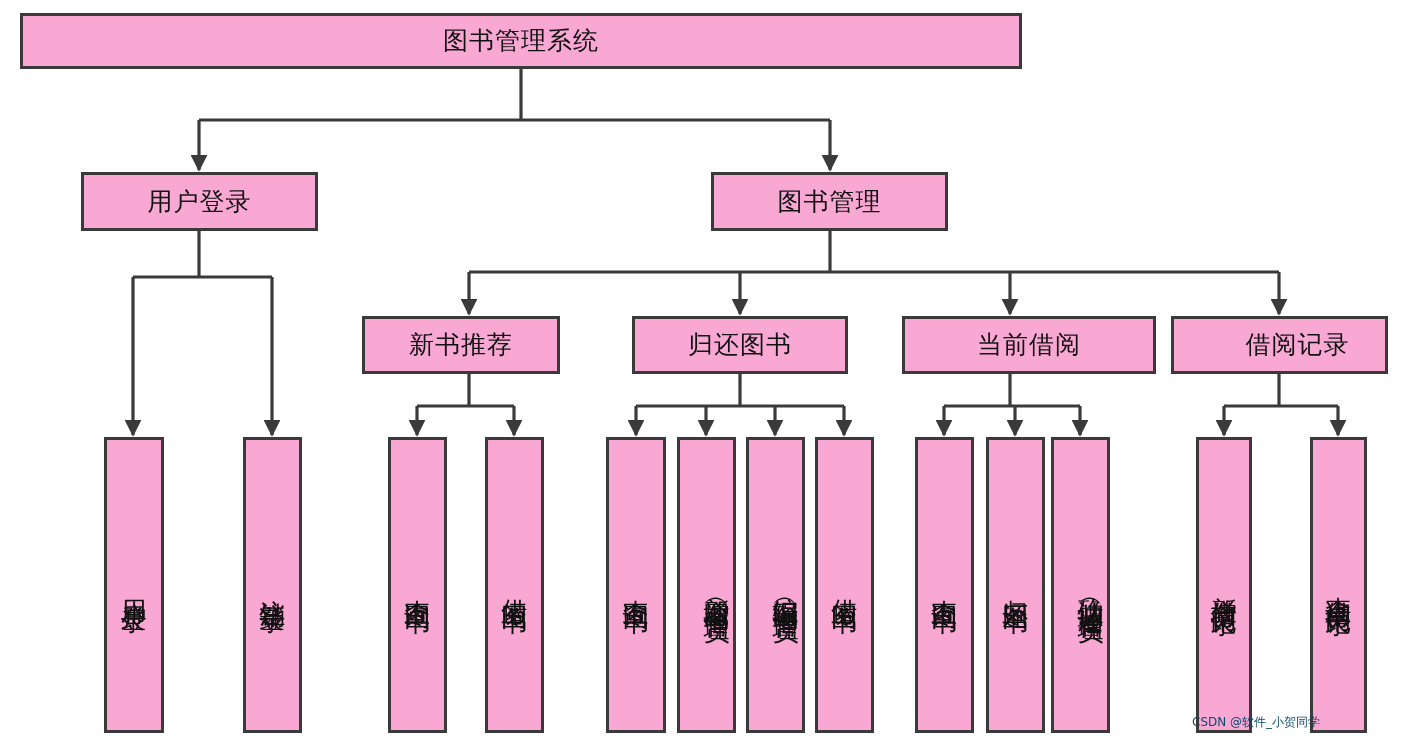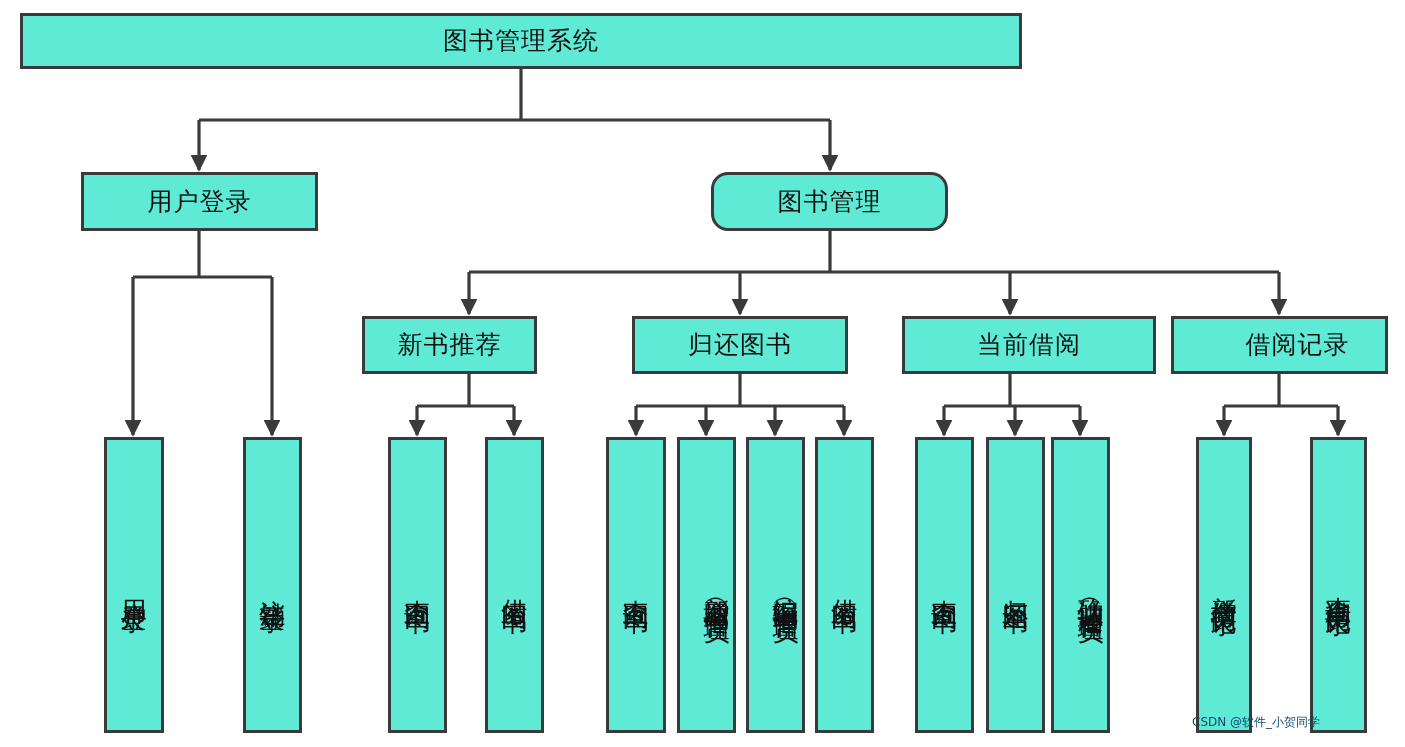--- a/index.html
+++ b/index.html
@@ -17,21 +17,21 @@
     width: 1405px;
     height: 747px;
     background: #ffffff;
     overflow: hidden;
   }
   
   .node {
     position: absolute;
     box-sizing: border-box;
     border: 3px solid #3a3a3a;
-    background: #5eead4;
+    background: #f9a8d4;
     display: flex;
     align-items: center;
     justify-content: center;
     text-align: center;
     line-height: 1.25;
     color: #111111;
   }
   .node.h {
     font-size: 25px;
     letter-spacing: 1px;
@@ -124,25 +124,25 @@
     </g>
   </svg>
 
   <div class="node h" style="left:20px; top:13px; width:1002px; height:56px;">
     <span>图书管理系统</span>
   </div>
 
   <div class="node h" style="left:81px; top:172px; width:237px; height:59px;">
     <span>用户登录</span>
   </div>
-  <div class="node h" style="left:711px; top:172px; width:237px; height:59px;border-radius:17px;">
+  <div class="node h" style="left:711px; top:172px; width:237px; height:59px;">
     <span>图书管理</span>
   </div>
 
-  <div class="node h" style="left:362px; top:316px; width:175px; height:58px;">
+  <div class="node h" style="left:362px; top:316px; width:198px; height:58px;">
     <span>新书推荐</span>
   </div>
   <div class="node h" style="left:632px; top:316px; width:216px; height:58px;">
     <span>归还图书</span>
   </div>
   <div class="node h" style="left:902px; top:316px; width:254px; height:58px;">
     <span>当前借阅</span>
   </div>
   <div class="node h" style="left:1171px; top:316px; width:217px; height:58px;padding-left:36px;">
     <span>借阅记录</span>

